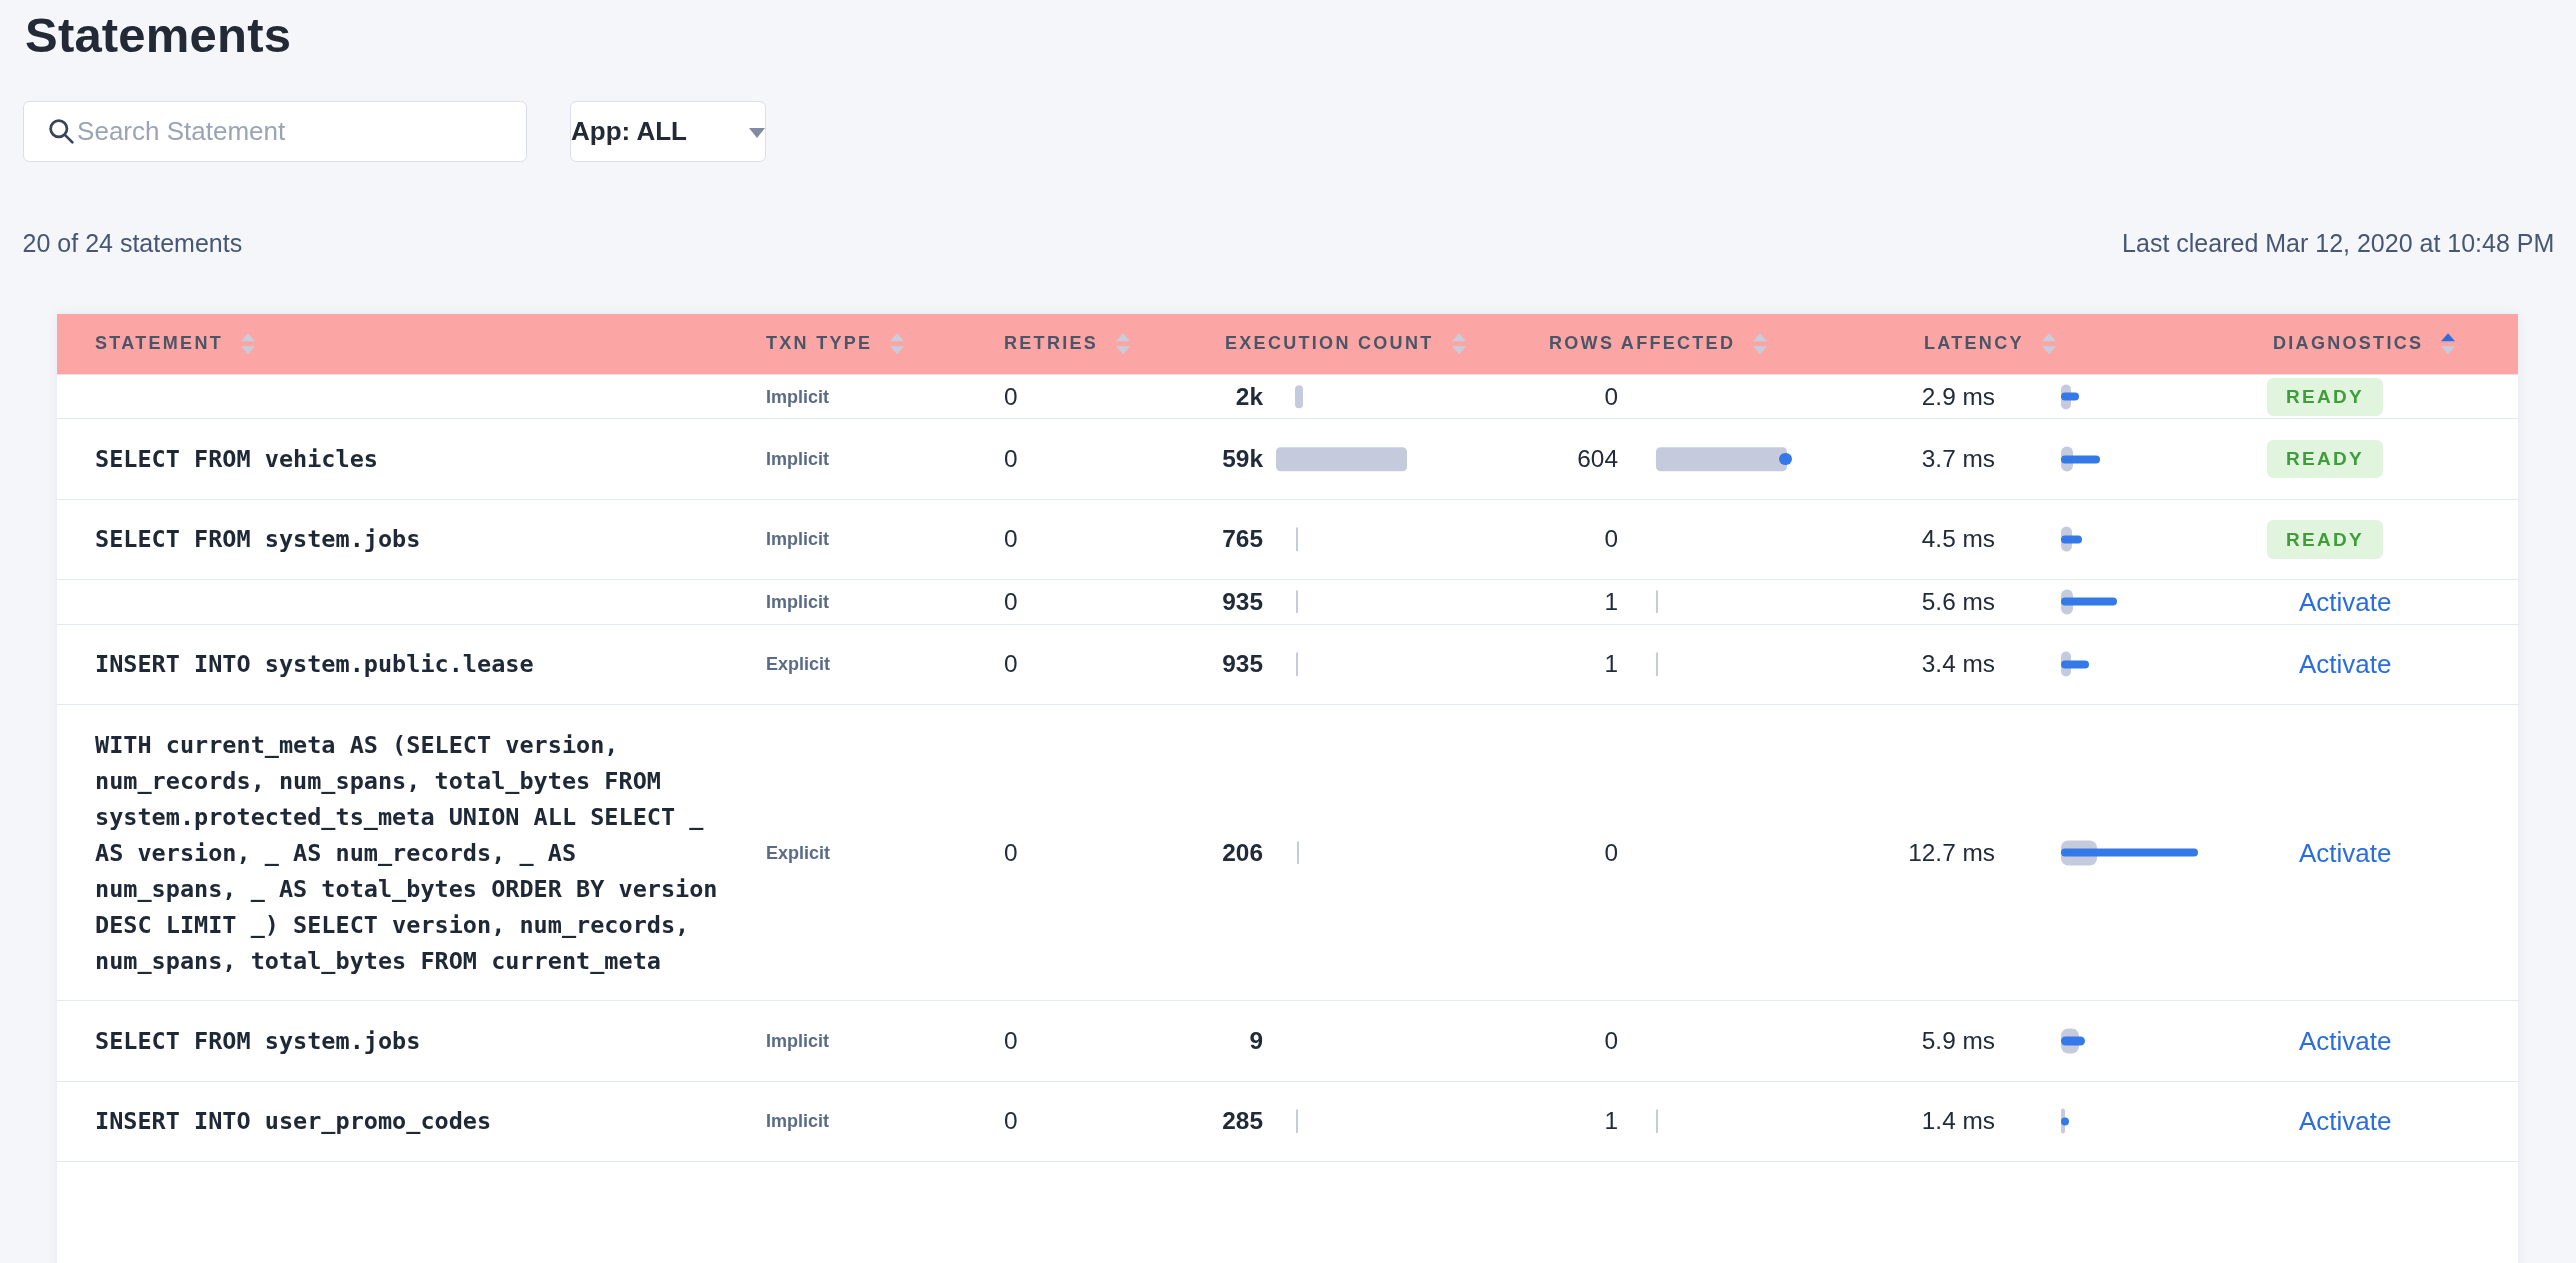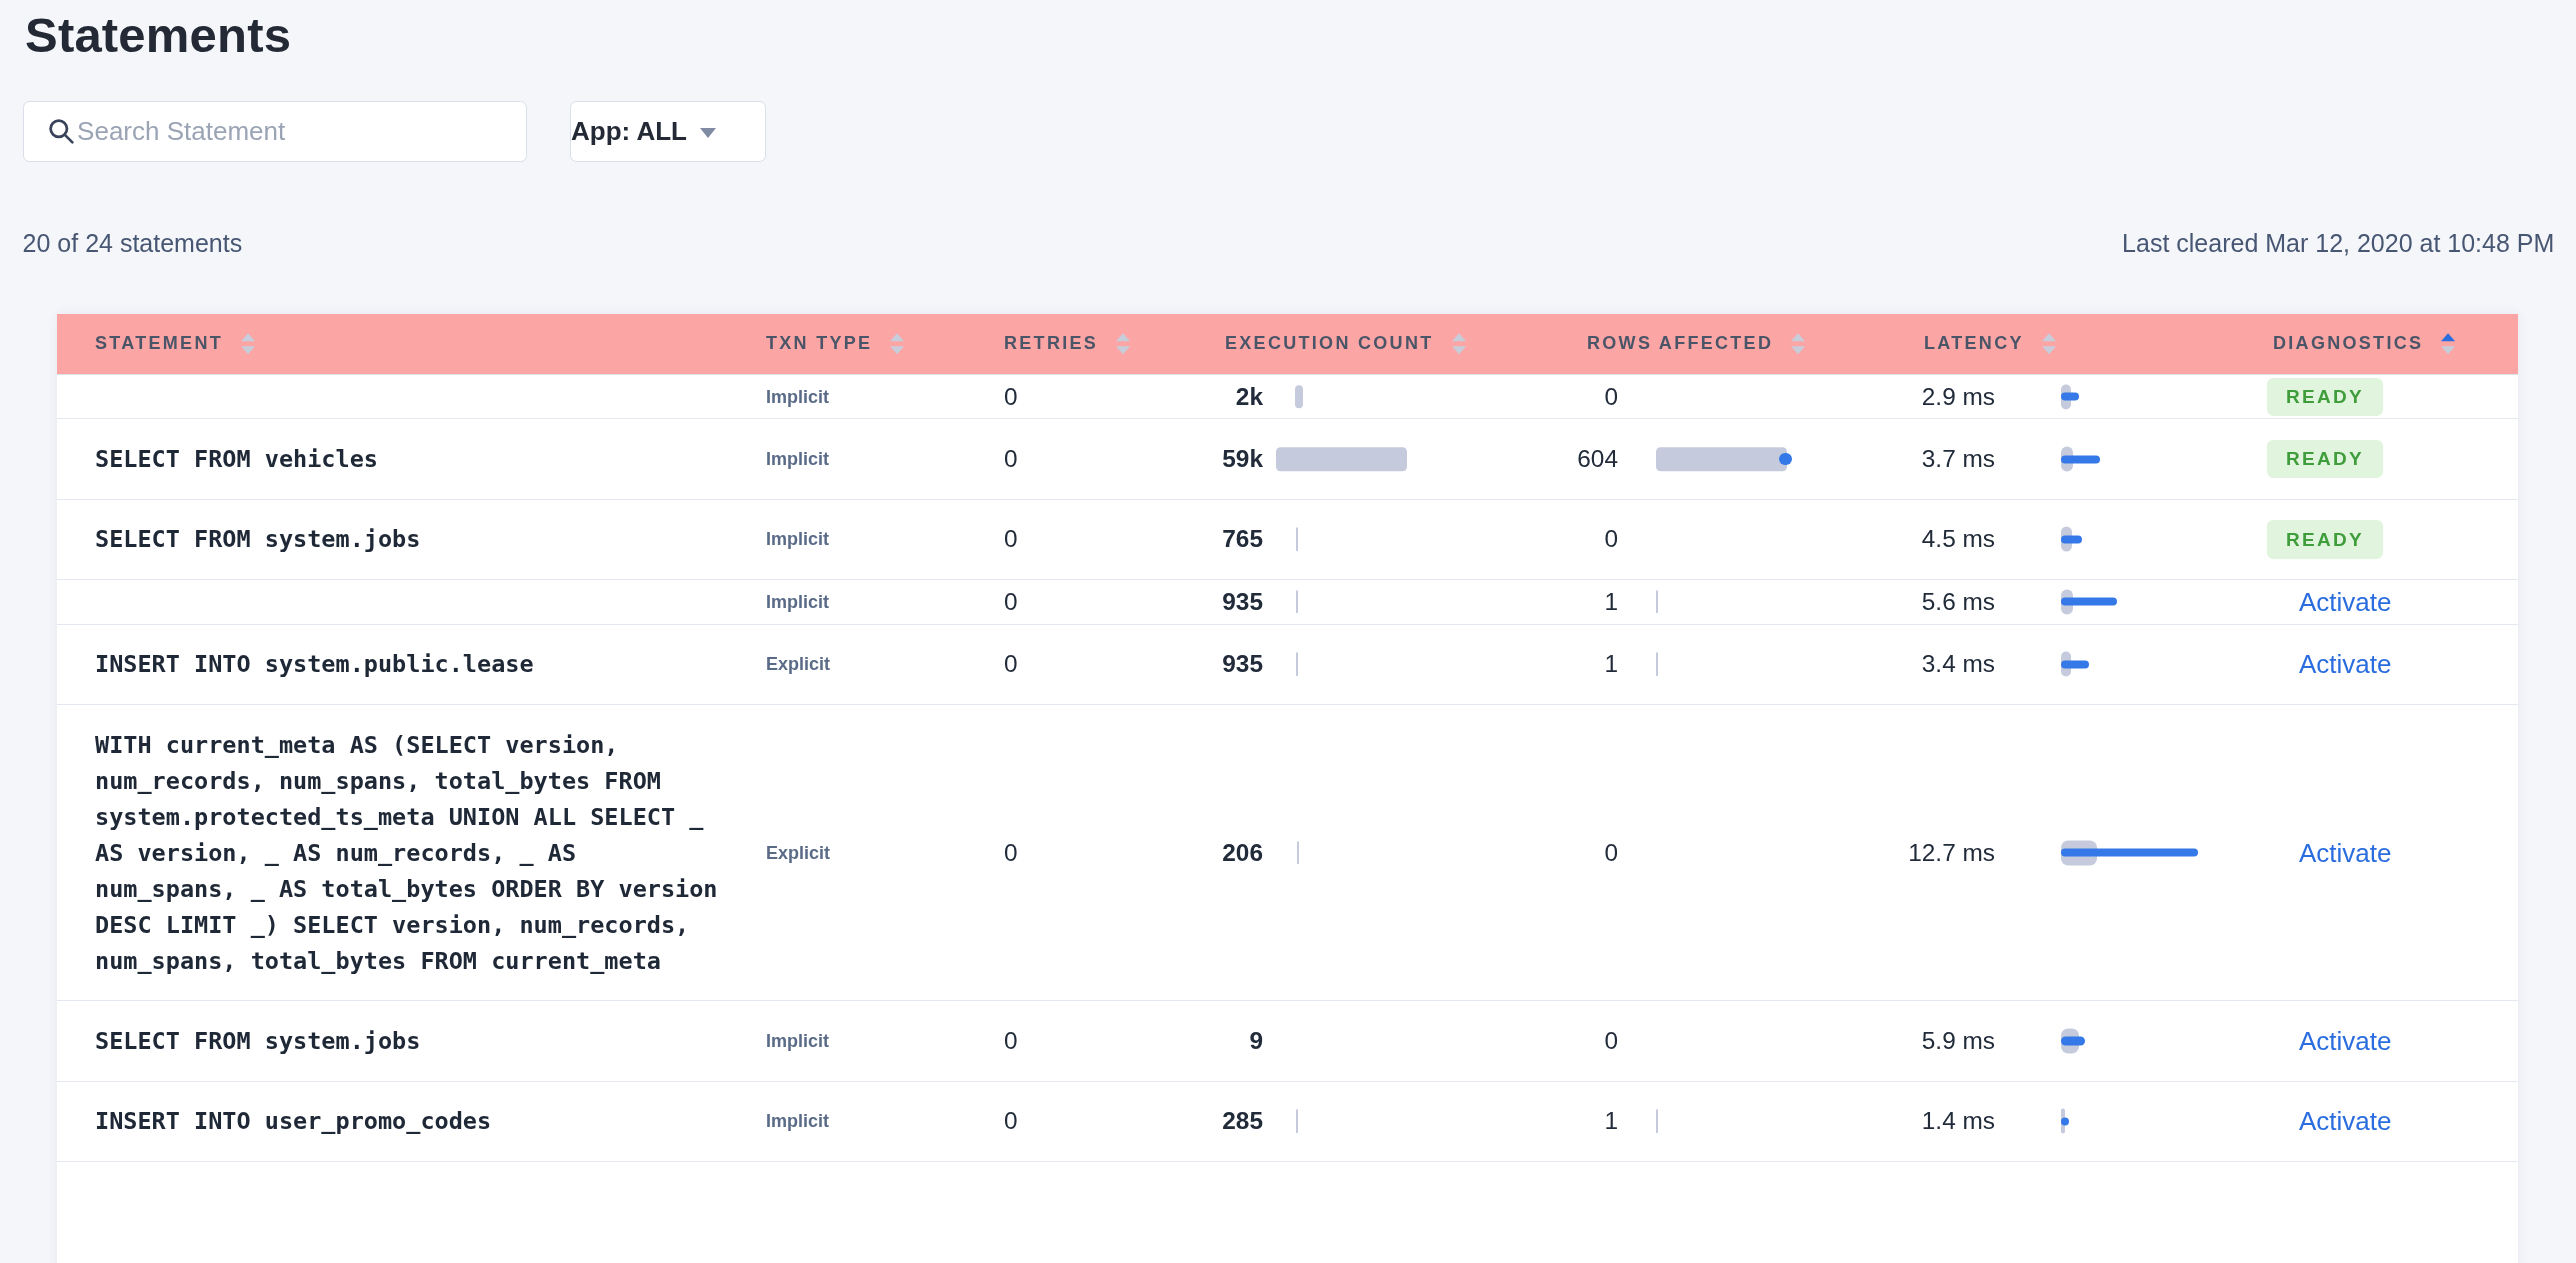--- a/index.html
+++ b/index.html
@@ -23,21 +23,21 @@
   .search-box svg { margin-left:23.5px; flex:0 0 auto; }
   .search-box input {
     border:none; outline:none; background:transparent;
     font-family:"Liberation Sans","DejaVu Sans",sans-serif;
     font-size:26px; color:#6d28d9; margin-left:1px; width:397px;
   }
   .search-box input::placeholder { color:#9aa4b5; }
   .app-filter {
     position:absolute; left:570px; top:101px; width:196px; height:61px;
     background:#fff; border:1.8px solid #d9dee8; border-radius:6.3px;
-    display:flex; align-items:center; justify-content:flex-start; cursor:pointer;
+    display:flex; align-items:center; justify-content:space-between; cursor:pointer;
   }
   .app-filter .lbl { font-size:26px; font-weight:700; color:#242a35; }
   .caret {
     width:0; height:0; margin-left:12.6px; margin-top:3.6px;
     border-left:8.1px solid transparent; border-right:8.1px solid transparent;
     border-top:10px solid #7f8aa3;
   }
   .meta-row {
     position:absolute; left:22.6px; right:21.7px; top:229px;
     display:flex; justify-content:space-between;
@@ -54,21 +54,21 @@
   }
   .th {
     position:absolute; top:50%; transform:translateY(-50%);
     font-size:18px; font-weight:700; letter-spacing:2.3px; color:#4a5568;
     display:flex; align-items:center; cursor:pointer; white-space:nowrap;
   }
   .th.col-stmt   { left:38px; }
   .th.col-txn    { left:709px; }
   .th.col-retry  { left:947px; }
   .th.col-exec   { left:1168px; }
-  .th.col-rows   { left:1530px; }
+  .th.col-rows   { left:1492px; }
   .th.col-lat    { left:1867px; }
   .th.col-diag   { left:2216px; }
   .arrows { display:inline-flex; flex-direction:column; gap:5.4px; margin-left:18px; }
   .arr-up {
     width:0; height:0;
     border-left:7.2px solid transparent; border-right:7.2px solid transparent;
     border-bottom:8.1px solid #c7cdda;
   }
   .arr-down {
     width:0; height:0;

